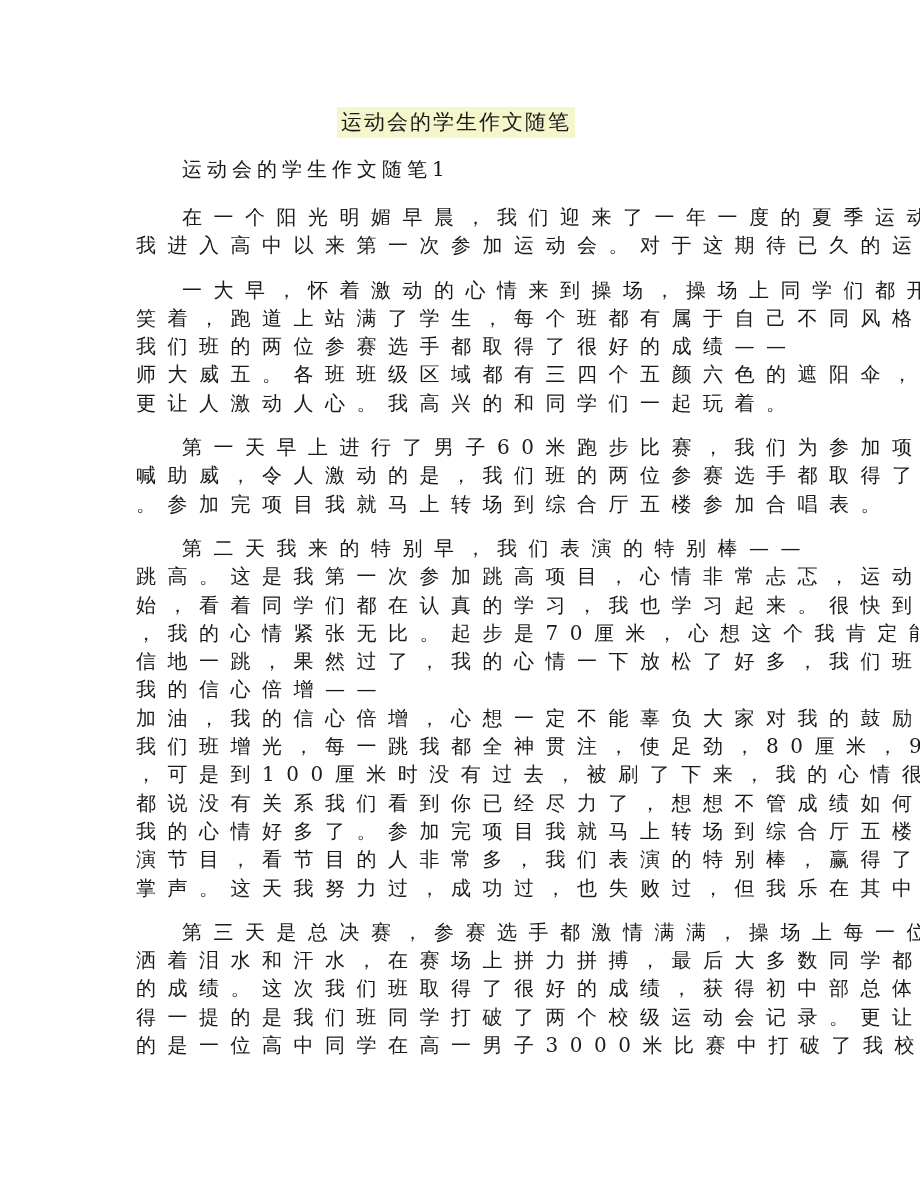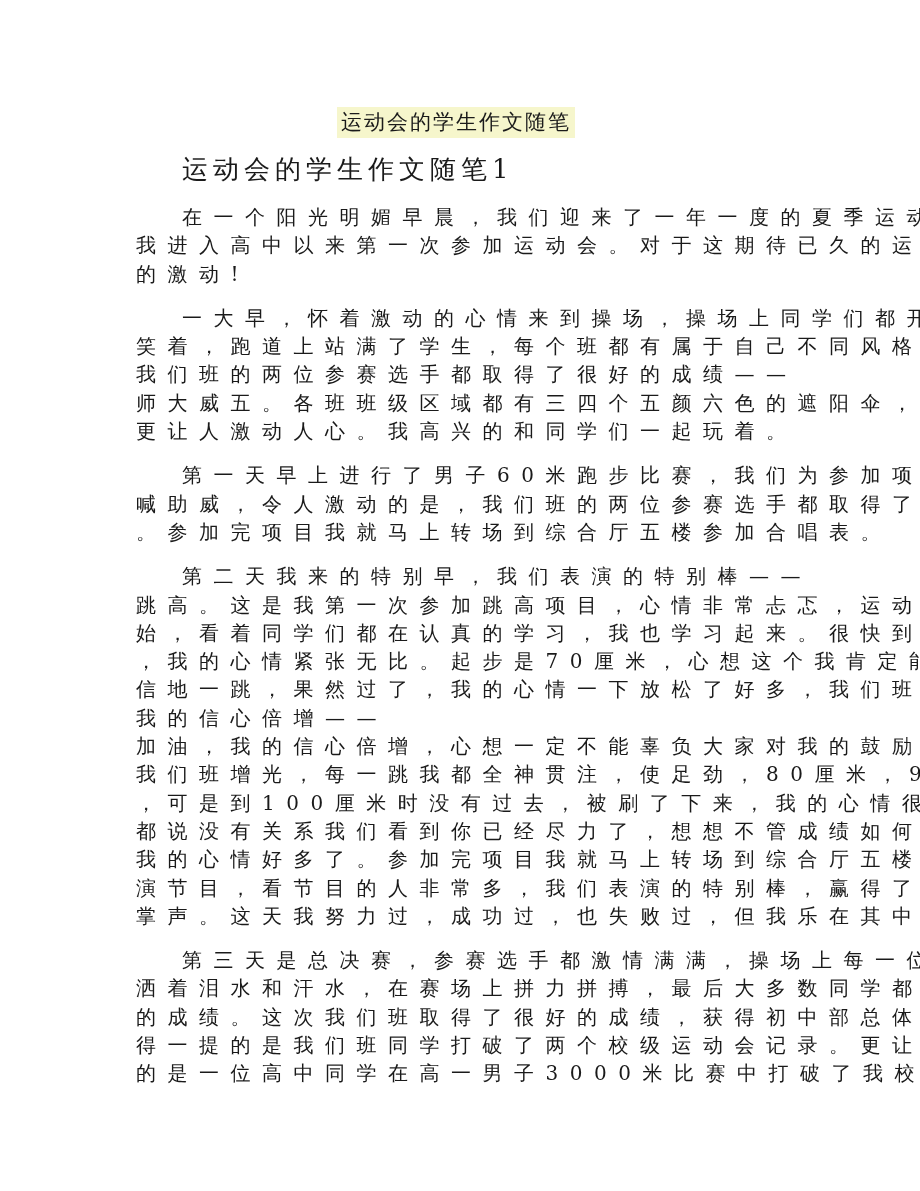--- a/index.html
+++ b/index.html
@@ -2,42 +2,41 @@
 <html><head>
 <meta charset="utf-8">
 <style>
   html, body { margin: 0; padding: 0; background: #ffffff; }
   body { width: 920px; height: 1191px; position: relative; overflow: hidden;
          font-family: "DejaVu Serif", "Liberation Serif", serif; color: #1a1a1a; }
   .page { position: absolute; left: 136px; top: 0; width: 640px; }
   .title-wrap { position: absolute; top: 107px; left: 0; width: 640px; text-align: center; }
   .title { display: inline-block; background: #f6f6cc; padding: 2px 4px; font-size: 21px;
            letter-spacing: 2px; line-height: 27px; }
-  .subtitle { position: absolute; top: 155px; left: 46px; font-size: 26px; letter-spacing: 5px;
+  .subtitle { position: absolute; top: 155px; left: 46px; font-size: 20px; letter-spacing: 5px;
               line-height: 28px; white-space: nowrap; }
   .body { position: absolute; top: 203px; left: 0; width: 640px; }
   .para { margin: 0 0 16px 0; }
   .line { display: block; height: 28.3px; line-height: 28.3px; font-size: 20px;
           letter-spacing: 11.5px; white-space: nowrap; }
   .indent { padding-left: 46px; }
 </style>
 </head>
 <body>
 
 <div class="page">
   <div class="title-wrap">
     <span class="title">运动会的学生作文随笔</span>
   </div>
   <div class="subtitle">运动会的学生作文随笔1</div>
 
   <div class="body">
     <div class="para">
       <span class="line indent">在一个阳光明媚早晨，我们迎来了一年一度的夏季运动会。这是</span>
       <span class="line">我进入高中以来第一次参加运动会。对于这期待已久的运动会我非常</span>
-      <span class="line">的激动!</span>
     </div>
 
     <div class="para">
       <span class="line indent">一大早，怀着激动的心情来到操场，操场上同学们都开心的玩着</span>
       <span class="line">笑着，跑道上站满了学生，每个班都有属于自己不同风格的班牌，我</span>
       <span class="line">我们班的两位参赛选手都取得了很好的成绩——</span>
       <span class="line">师大威五。各班班级区域都有三四个五颜六色的遮阳伞，整个校园充</span>
       <span class="line">更让人激动人心。我高兴的和同学们一起玩着。</span>
     </div>
 

